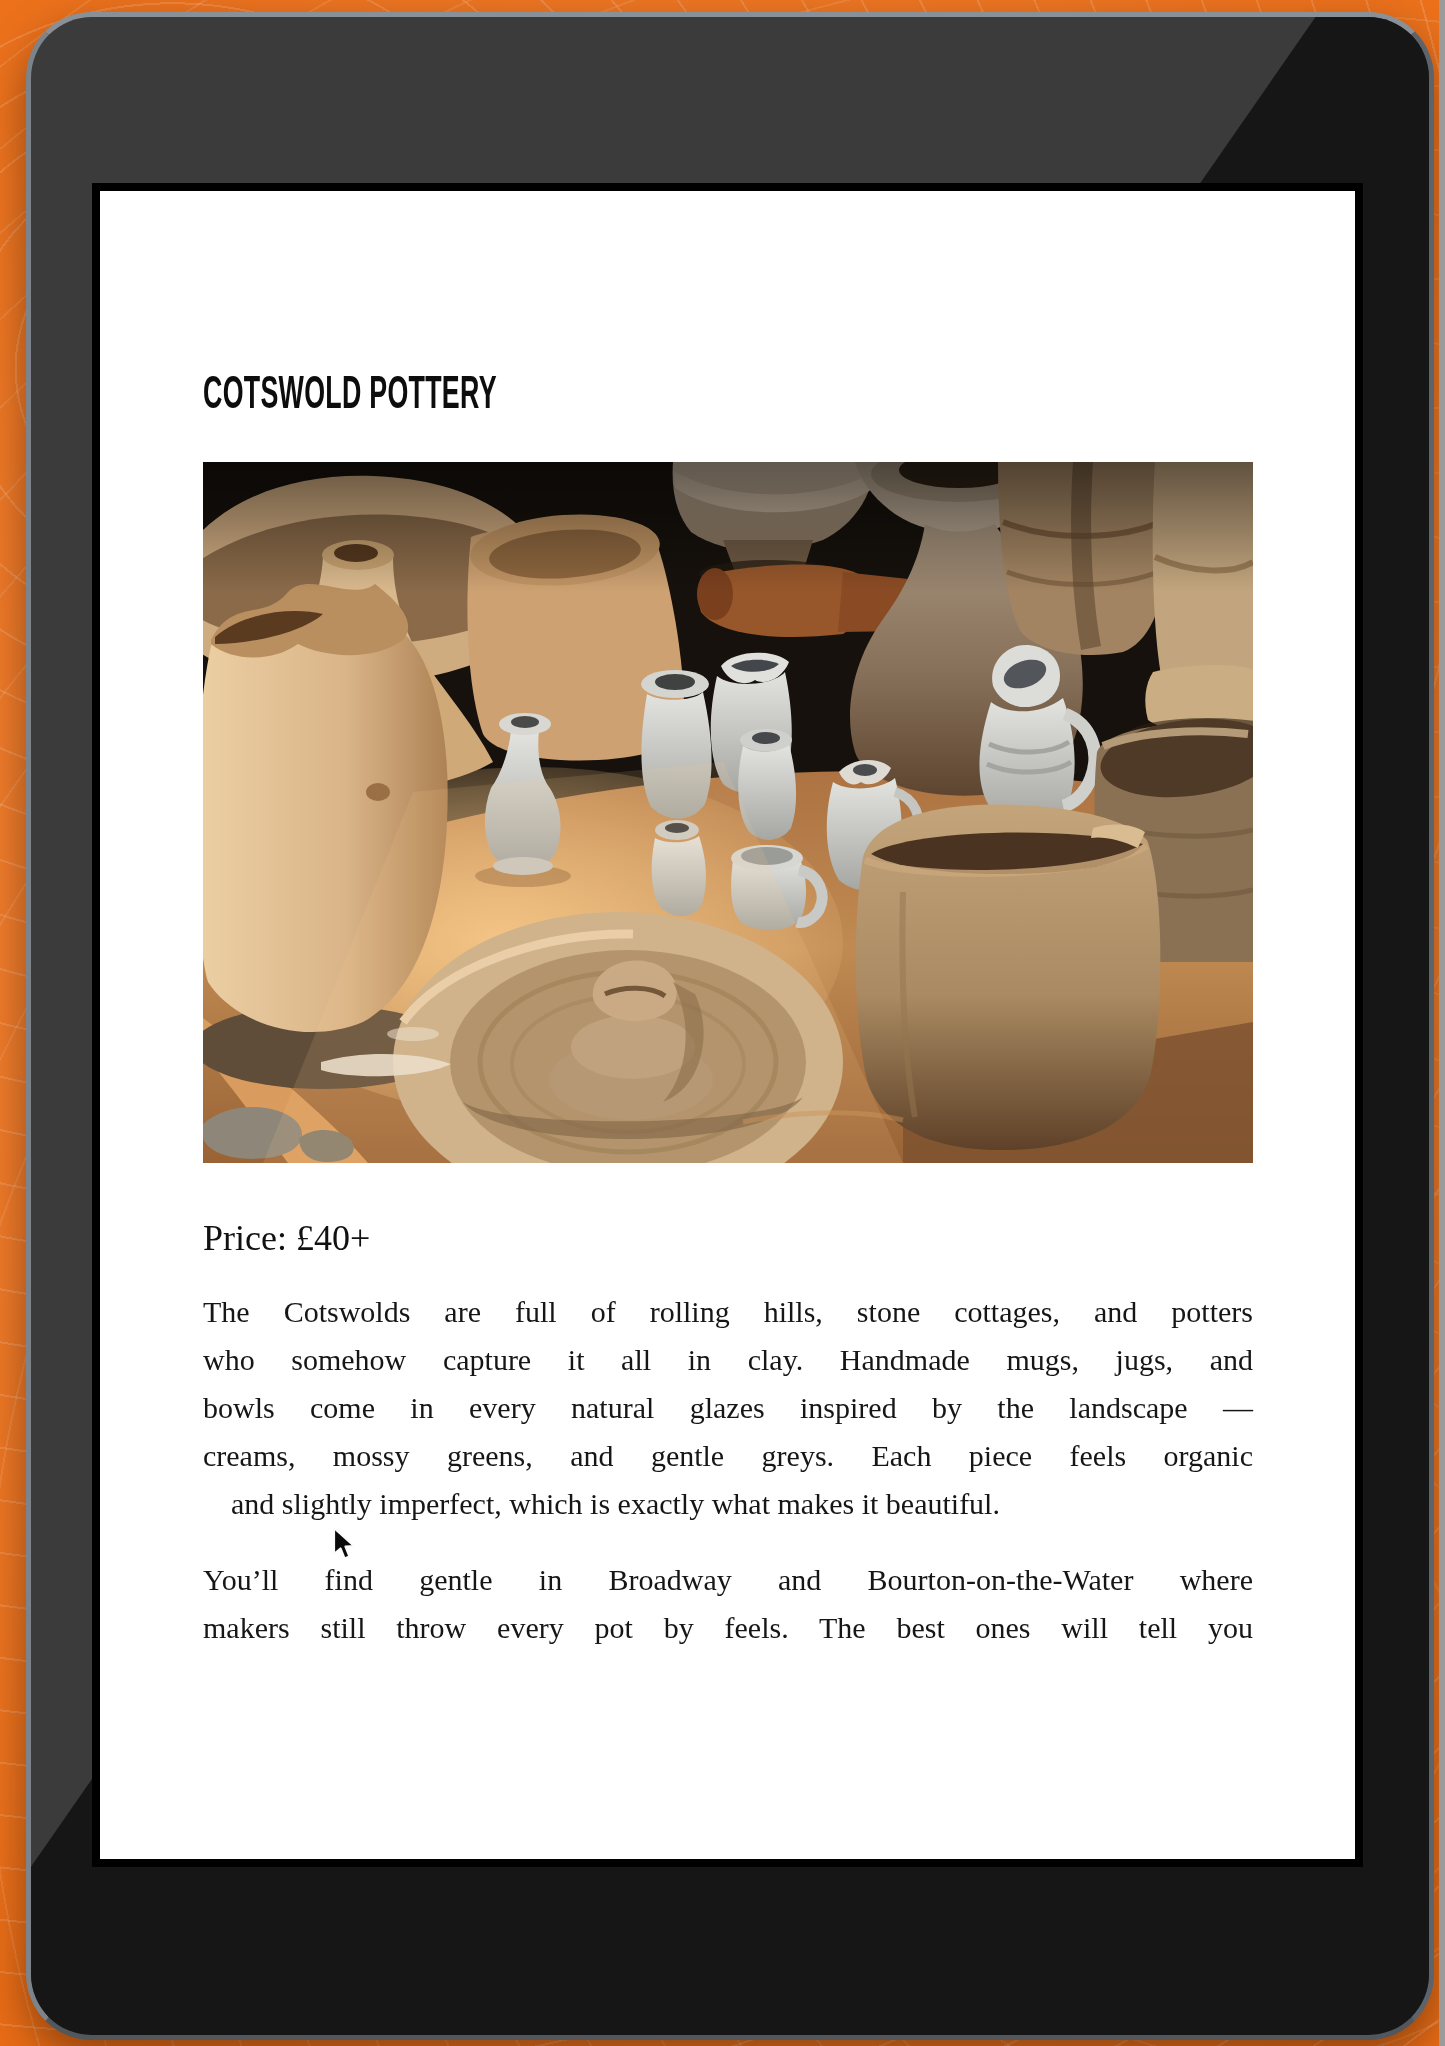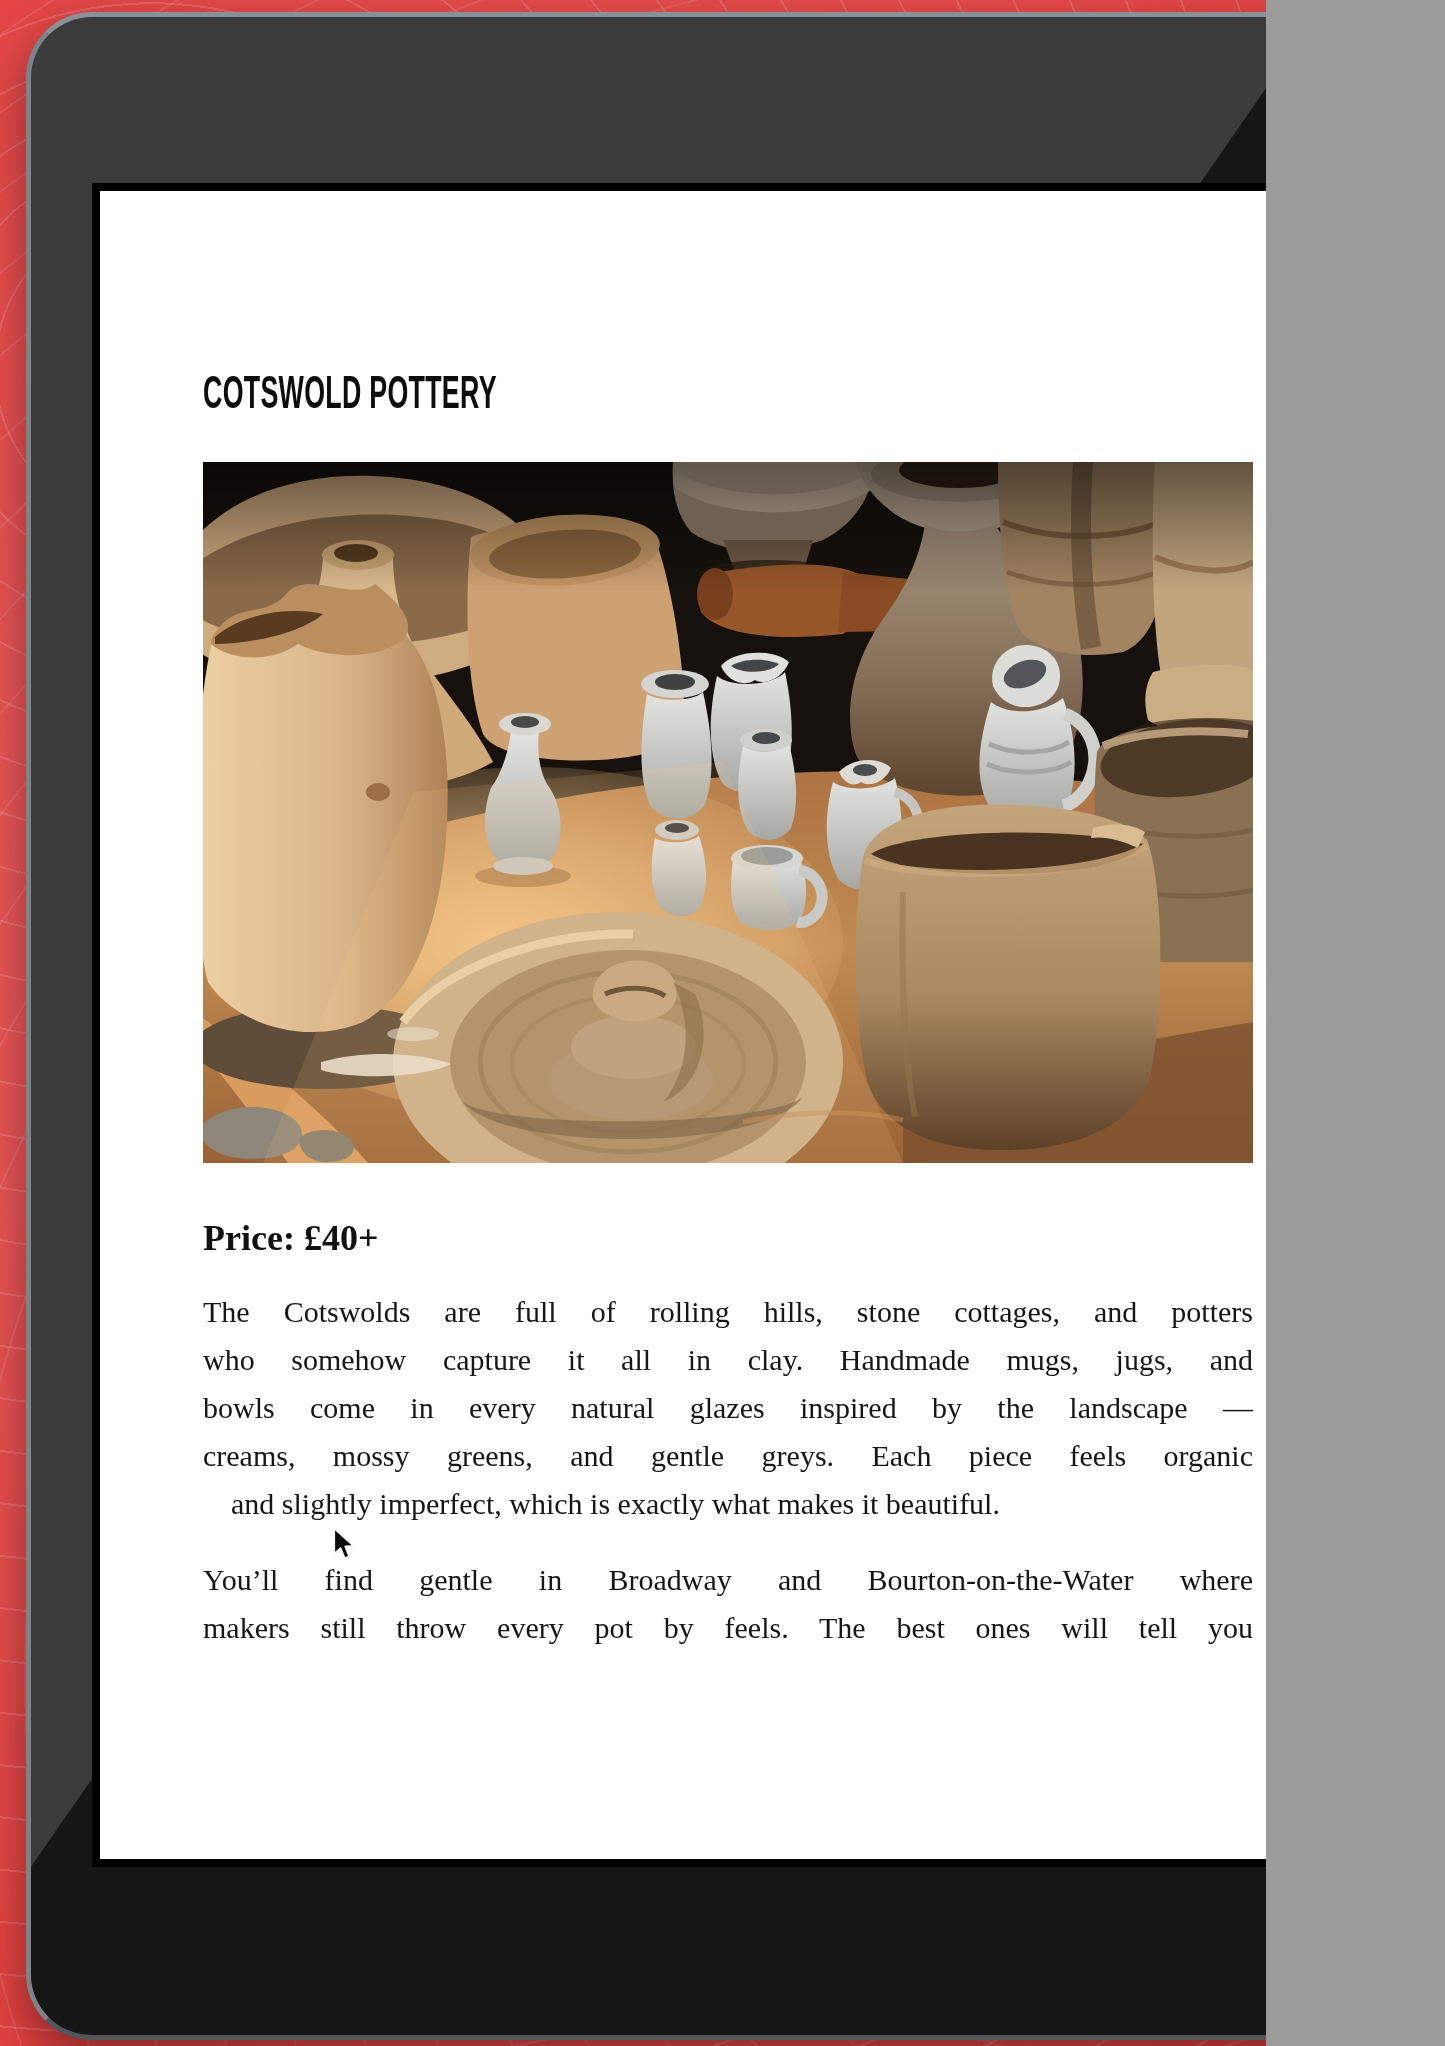--- a/index.html
+++ b/index.html
@@ -1,18 +1,18 @@
 <!DOCTYPE html>
 <html><head>
 <meta charset="utf-8">
 <style>
   html,body{margin:0;padding:0;background:#9b9b9b;}
   .stage{
-    position:relative;width:1266px;height:2046px;overflow:hidden;
-    background:#ef4444;font-family:"Liberation Serif", serif;
+    position:relative;width:1439px;height:2046px;overflow:hidden;
+    background:#f97316;font-family:"Liberation Serif", serif;
   }
   .desk-texture{
     position:absolute;inset:0;
     background:
       repeating-radial-gradient(circle at 12% 18%, rgba(255,255,255,.14) 0 2px, rgba(255,255,255,0) 2px 52px),
       repeating-radial-gradient(circle at 88% 82%, rgba(255,255,255,.10) 0 2px, rgba(255,255,255,0) 2px 64px),
       radial-gradient(circle at 50% 45%, rgba(255,255,255,.20), rgba(0,0,0,.06));
   }
   .tablet{
     position:absolute;left:26px;top:12px;width:1398px;height:2018px;
@@ -34,21 +34,21 @@
     font-family:"Liberation Sans", sans-serif;font-weight:bold;
     font-size:47px;line-height:48px;letter-spacing:.5px;color:#0d0d0d;
     transform:scaleX(.57);transform-origin:0 50%;white-space:nowrap;
   }
   .photo{
     position:absolute;left:103px;top:271px;width:1050px;height:701px;overflow:hidden;background:#16110c;
   }
   .photo svg{display:block;}
   .price-line{
     position:absolute;left:103px;top:1026px;margin:0;
-    font-weight:bold;font-size:36px;line-height:42px;color:#111;
+    font-weight:normal;font-size:36px;line-height:42px;color:#111;
   }
   .para{position:absolute;left:103px;width:1050px;margin:0;}
   .para-1{top:1097px;}
   .para-2{top:1365px;}
   .line{
     height:48px;line-height:48px;font-size:30px;color:#161616;
     text-align:justify;text-align-last:justify;white-space:normal;overflow:visible;
   }
   .line.flush-left{text-align-last:left;margin-left:28px;}
   .cursor{position:absolute;z-index:50;}

